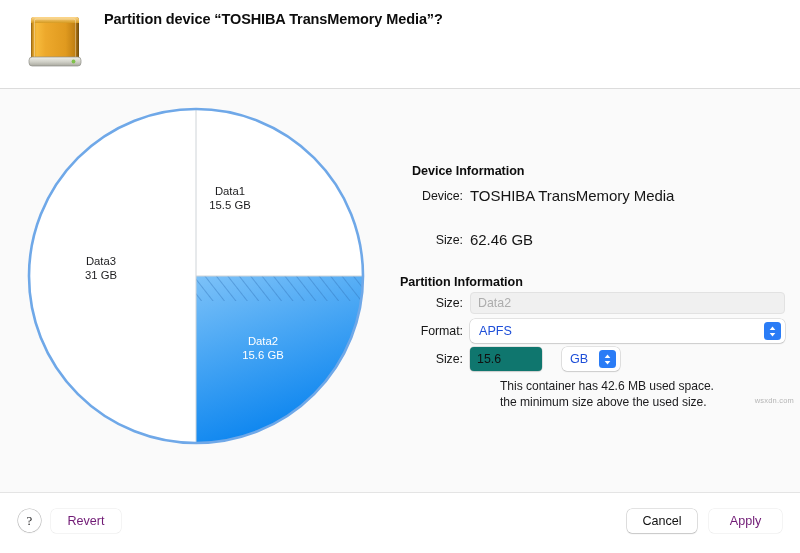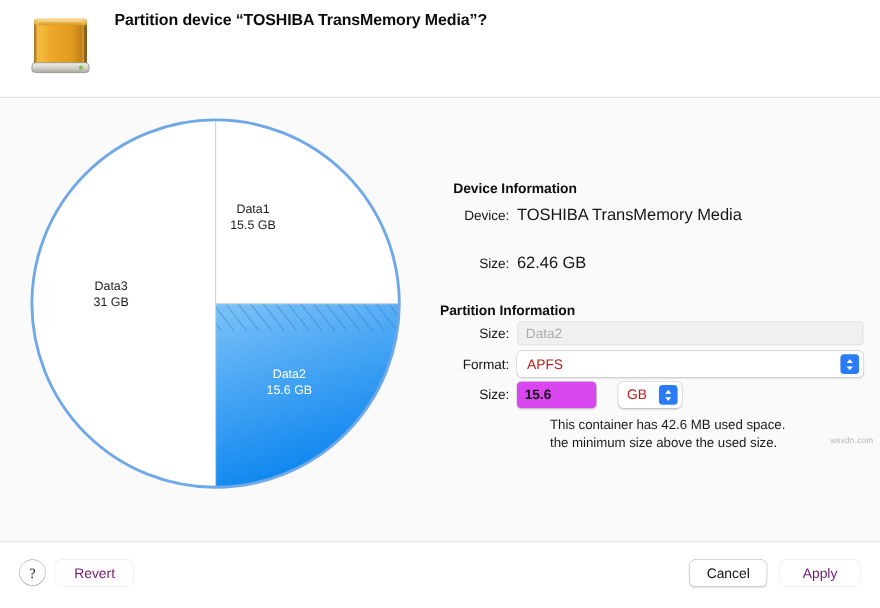--- a/index.html
+++ b/index.html
@@ -244,48 +244,47 @@
     border-radius: 5px;
     box-shadow: 0 0 0 0.5px rgba(0,0,0,0.18), 0 1px 1.5px rgba(0,0,0,0.10);
     box-sizing: border-box;
   }
   .popup-text {
     position: absolute;
     left: 9px;
     top: 0;
     line-height: 24px;
     font-size: 12.6px;
-    color: #b91c1c;
+    color: #1d4ed8;
   }
   .stepper-chev {
     position: absolute;
     right: 4px;
     top: 3px;
     width: 17px;
     height: 18px;
     background: #2a7cf6;
     border-radius: 3.5px;
     display: flex;
     flex-direction: column;
     align-items: center;
     justify-content: center;
   }
   .stepper-chev svg { display: block; }
 
   .size-input {
     top: 0;
     width: 72px;
     height: 24px;
-    background: #d946ef;
+    background: #0f766e;
     border: none;
     box-shadow: 0 0 0 0.5px rgba(0,0,0,0.18), 0 1px 1.5px rgba(0,0,0,0.10);
     color: #111111;
     line-height: 24px;
     border-radius: 4px;
-    font-weight: bold;
   }
   .unit-popup {
     position: absolute;
     left: 162px;
     top: 0;
     width: 58px;
     height: 24px;
     background: #ffffff;
     border-radius: 5px;
     box-shadow: 0 0 0 0.5px rgba(0,0,0,0.18), 0 1px 1.5px rgba(0,0,0,0.10);

